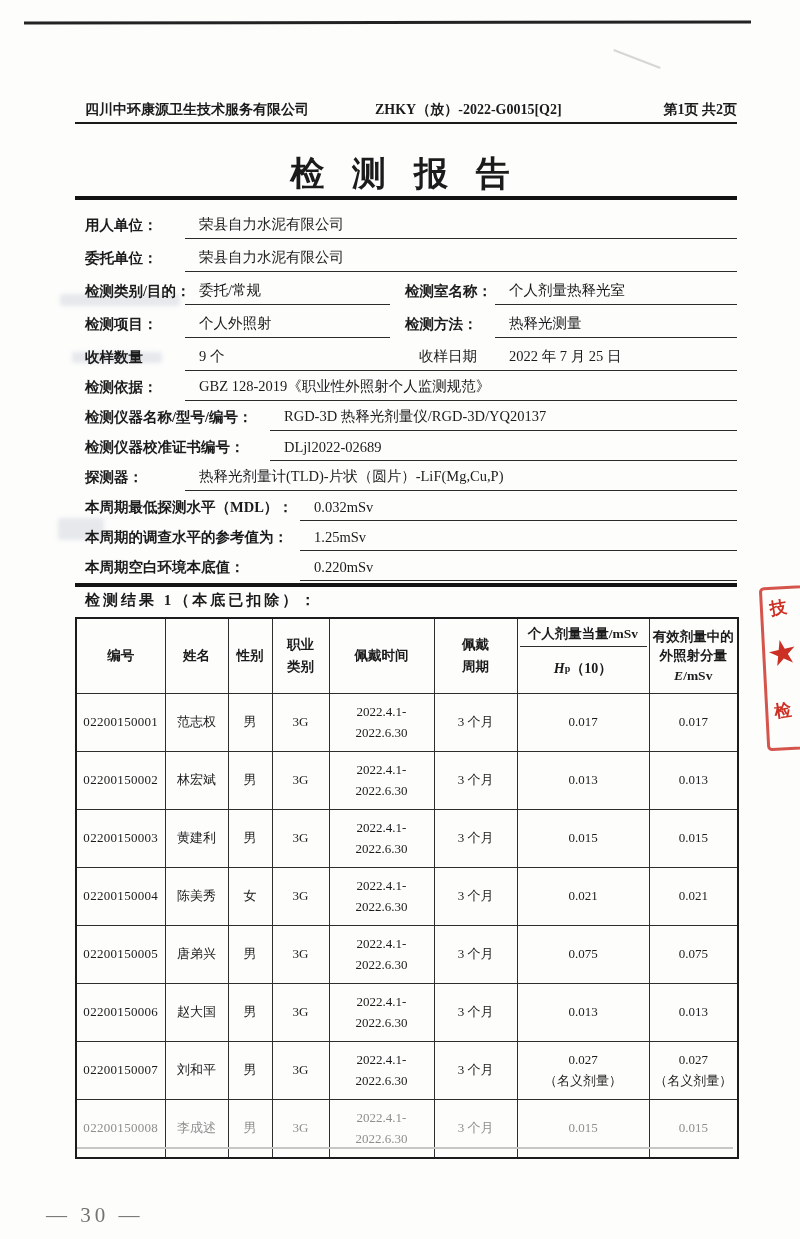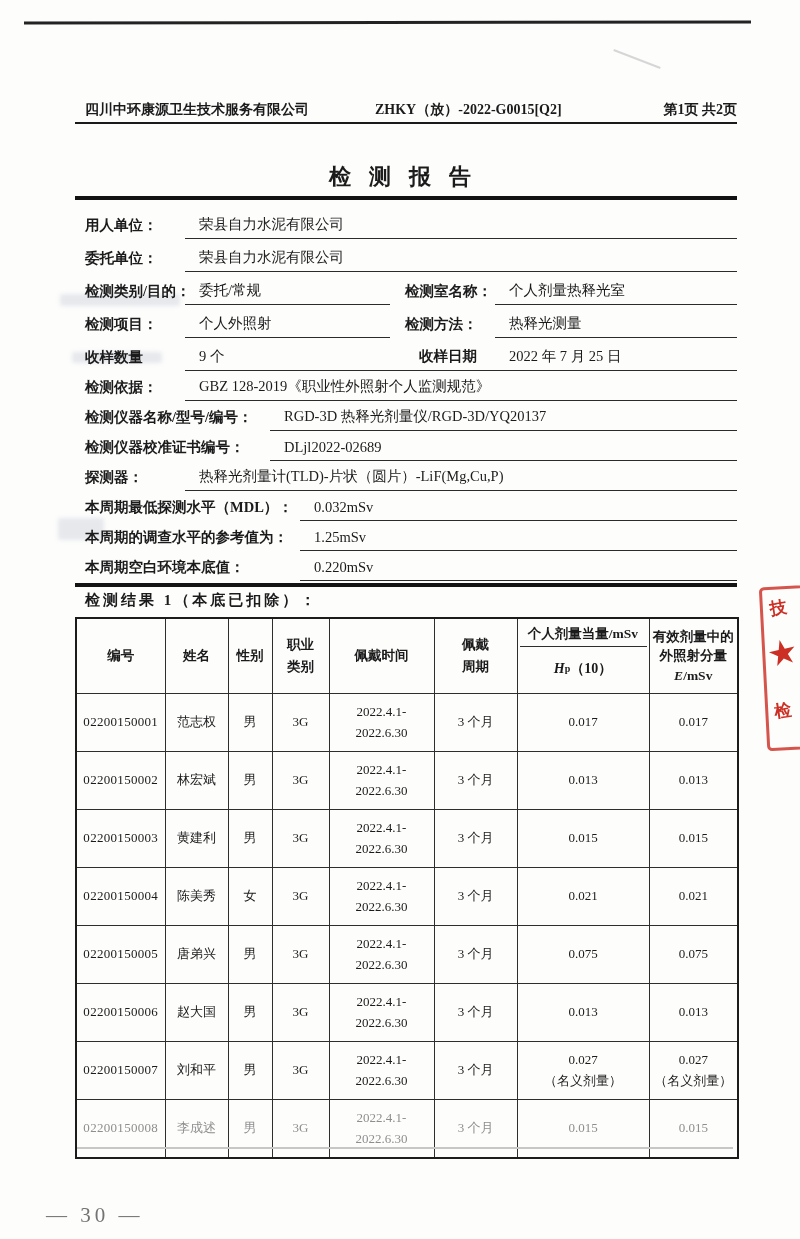--- a/index.html
+++ b/index.html
@@ -20,38 +20,38 @@
   .ghost-2 { top:352px; left:72px; width:90px; height:11px; }
   .ghost-3 { top:518px; left:58px; width:46px; height:22px; }
 
   
   .doc-header { position:absolute; top:101px; left:85px; width:652px; display:flex; align-items:baseline; font-size:14px; font-weight:700; }
   .doc-header .company { width:285px; }
   .doc-header .report-no { flex:1; text-align:left; padding-left:5px; }
   .doc-header .page-info { text-align:right; white-space:nowrap;font-family:Liberation Serif, serif; }
   .header-rule { position:absolute; top:122px; left:75px; width:662px; height:2px; background:#1a1a1a; }
 
-  .report-title { position:absolute; top:162px; left:0; width:800px; text-align:center; font-size:22px; font-weight:700; }
+  .report-title { position:absolute; top:151px; left:0; width:800px; text-align:center; font-size:34px; font-weight:700; }
   .report-title span { letter-spacing:0.82em; margin-right:-0.82em; }
   .title-rule { position:absolute; top:196px; left:75px; width:662px; height:4px; background:#121212; }
 
   
   .fields { position:absolute; top:206px; left:85px; width:652px; font-size:14.5px; }
   .f-row { display:flex; align-items:flex-end; height:33px; box-sizing:border-box; }
   .f-row.short { height:30px; }
   .f-label { font-weight:700; white-space:nowrap; padding-bottom:4px; flex-shrink:0; }
   .w100 { width:100px; } .w185 { width:185px; } .w215 { width:215px; }
   .f-value { border-bottom:1.5px solid #2b2b2b; padding:0 4px 4px 14px; white-space:nowrap; box-sizing:border-box; }
   .grow { flex:1; }
   .v205 { width:205px; }
   .gap { width:15px; flex-shrink:0; }
   .mid-label { width:90px; }
   .combo { display:flex; align-items:flex-end; }
   .combo .q { width:220px; }
-  .combo .d-label { font-weight:700; width:90px; }
+  .combo .d-label { font-weight:400; width:90px; }
 
   
   .results-rule { position:absolute; top:583px; left:75px; width:662px; height:4px; background:#141414; }
   .results-label { position:absolute; top:591px; left:85px; font-size:15px; font-weight:700; letter-spacing:3px; }
 
   table.results { position:absolute; top:617px; left:75px; width:662px; border-collapse:collapse; table-layout:fixed; }
   table.results th, table.results td { border:1px solid #2e2e2e; text-align:center; vertical-align:middle; padding:2px; }
   table.results { border:2px solid #1c1c1c; }
   table.results th { height:70px; font-size:13.5px; font-weight:700; line-height:1.45; }
   table.results td { height:53px; font-size:13px; line-height:1.6; }

